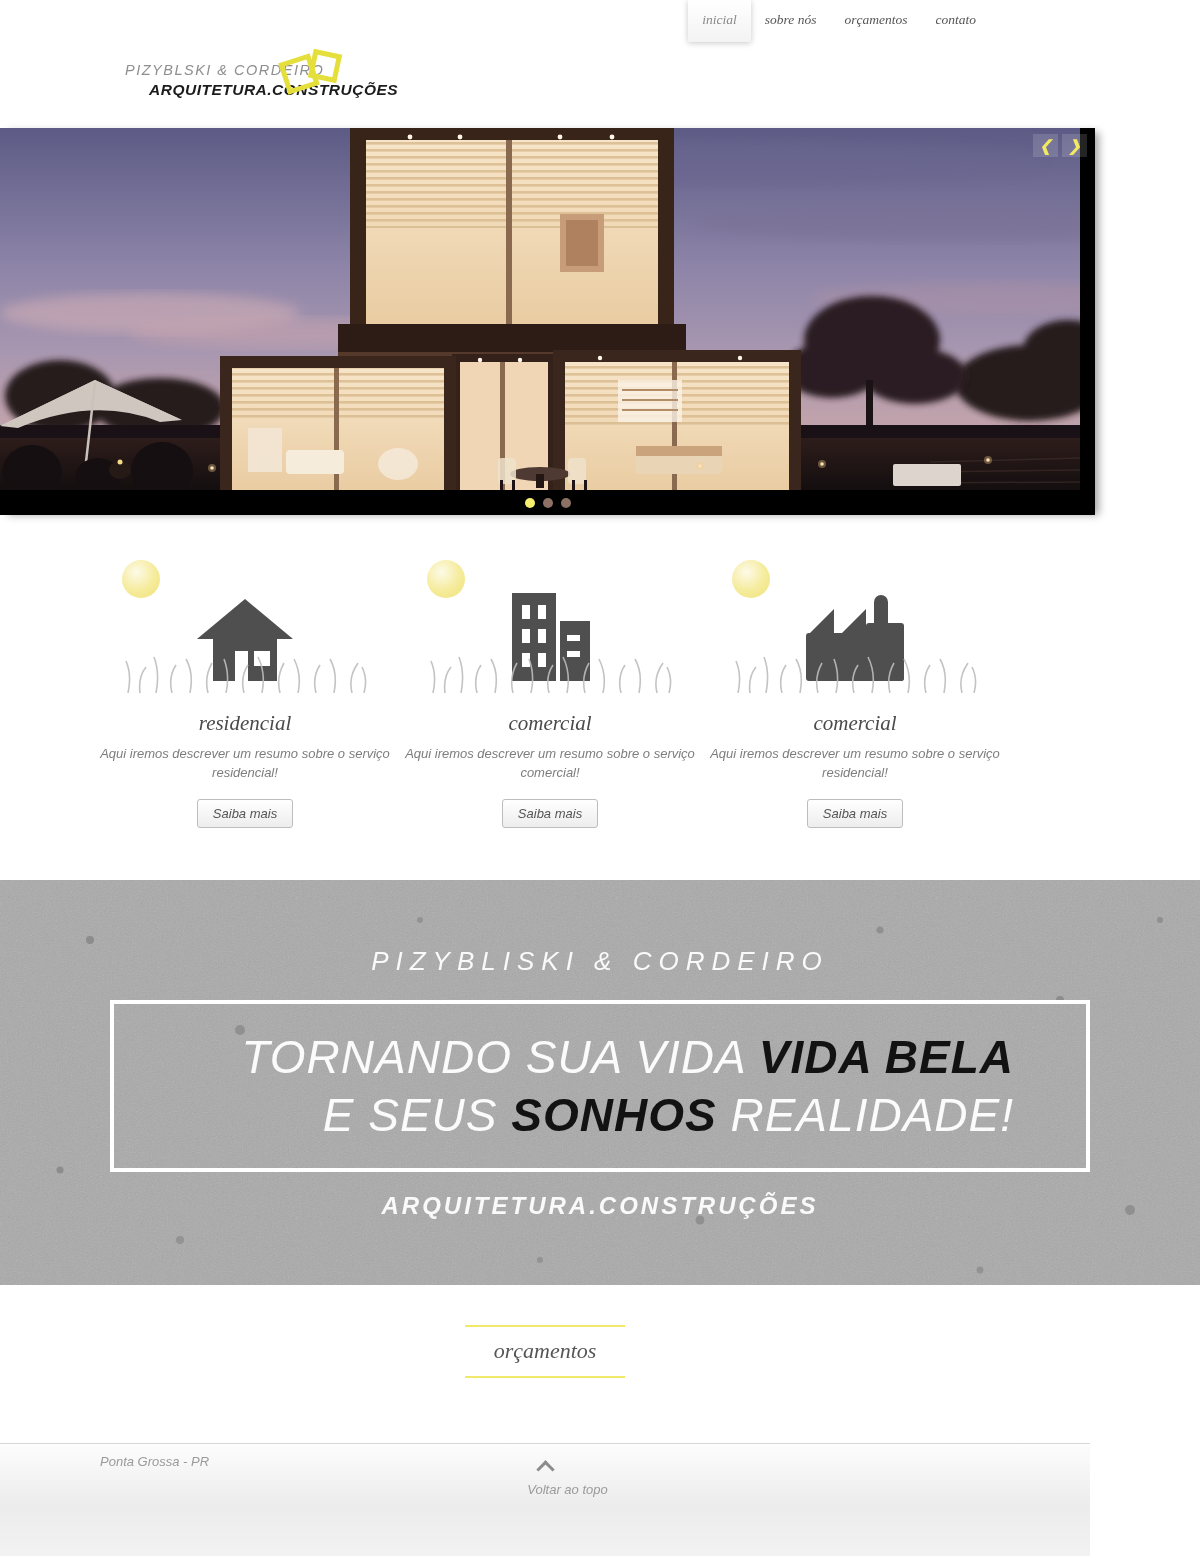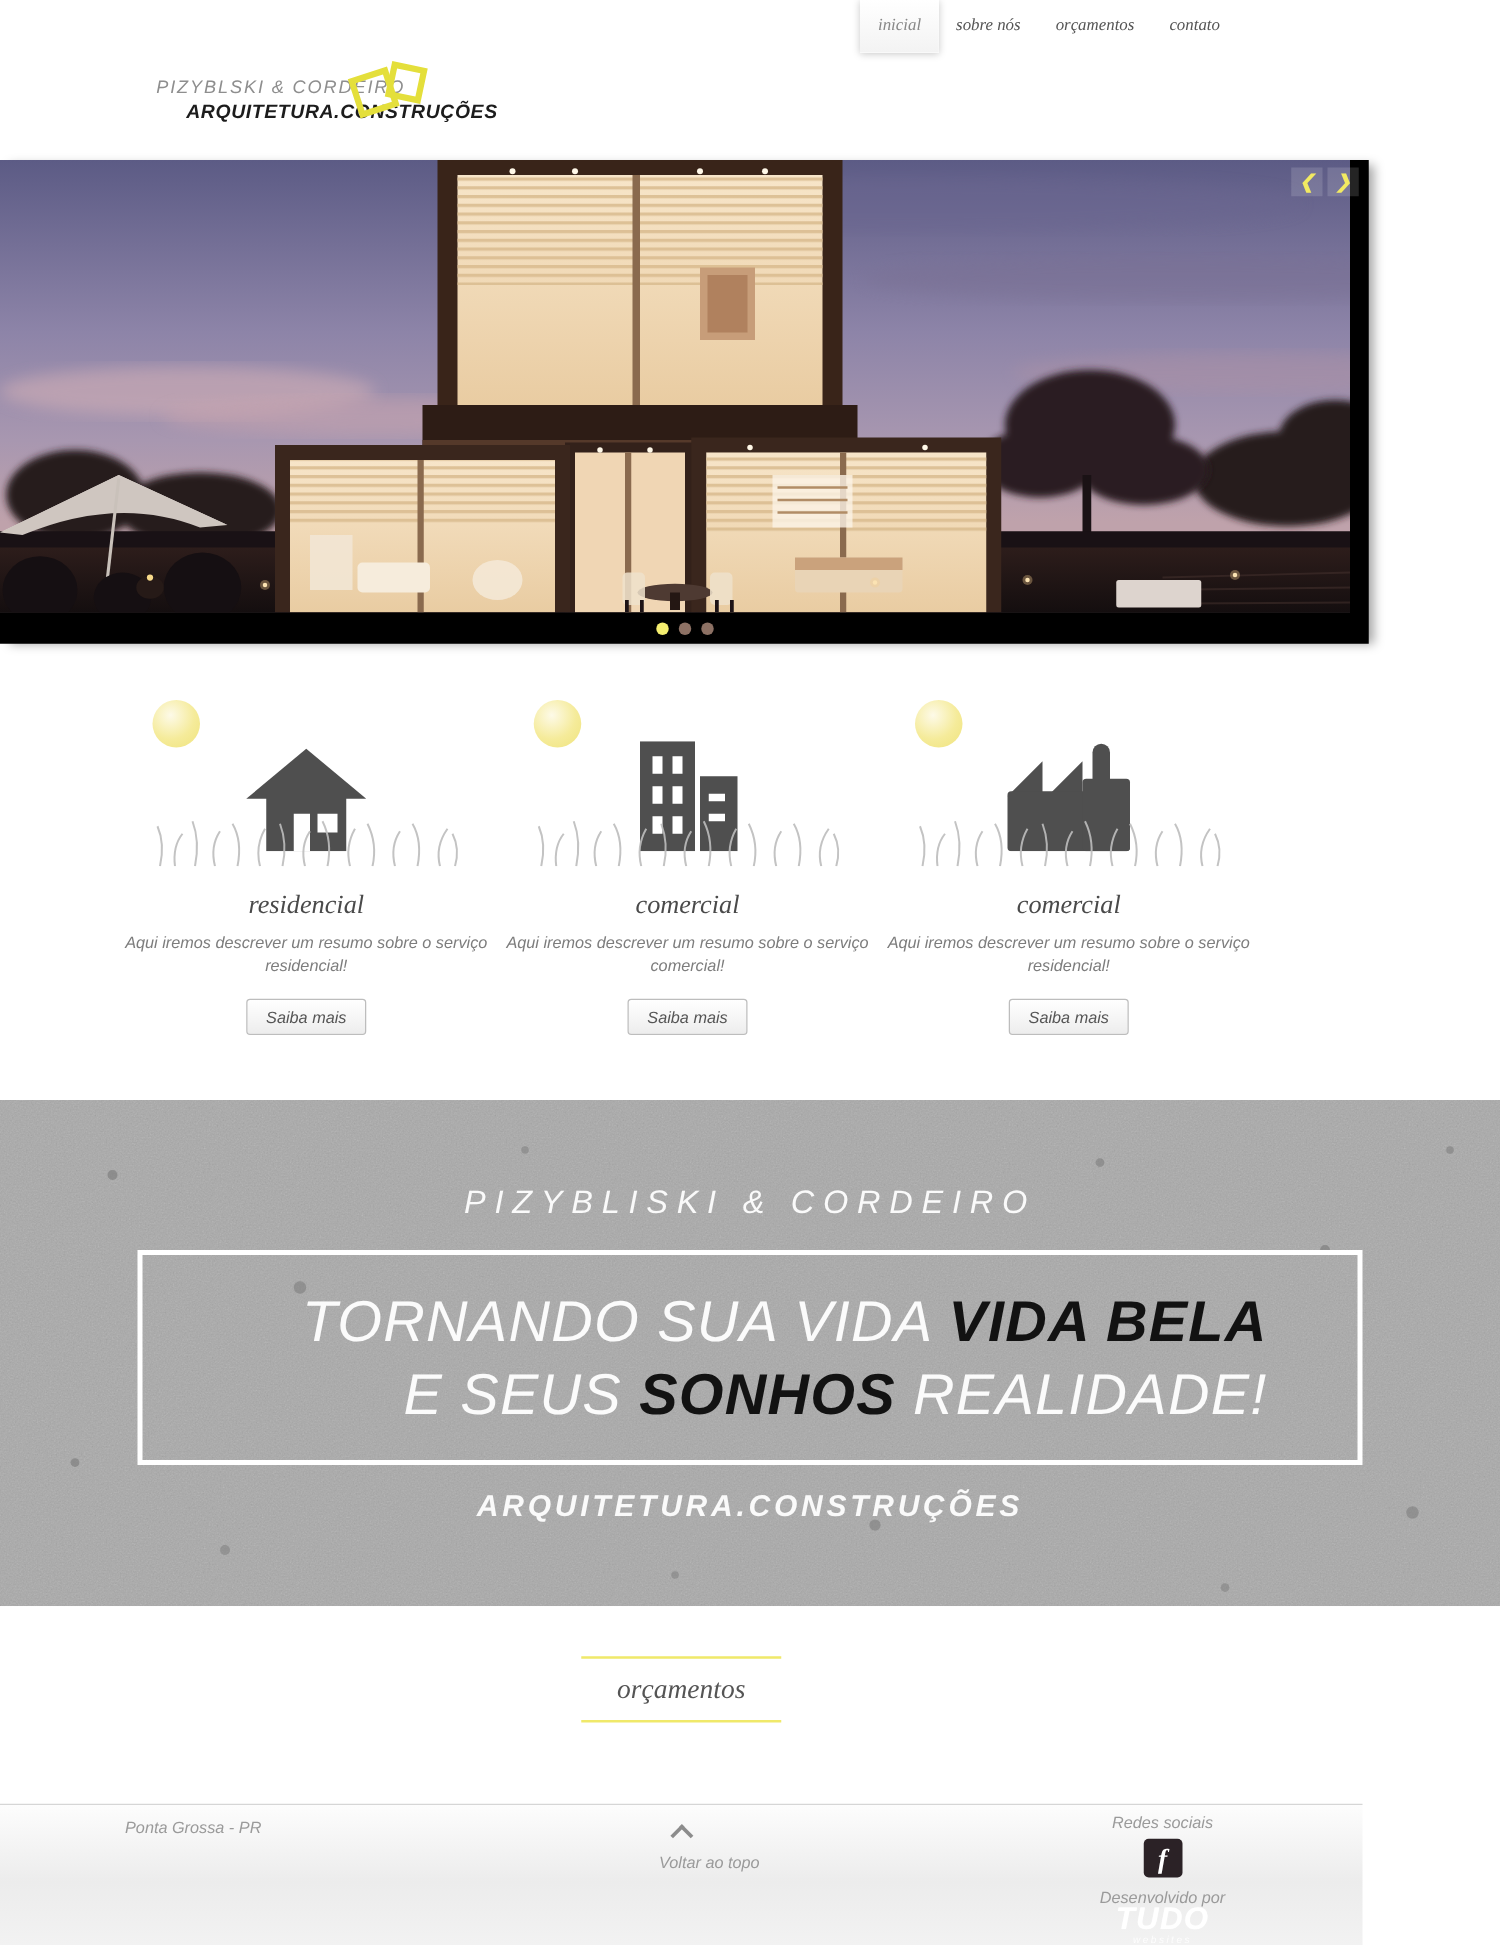--- a/index.html
+++ b/index.html
@@ -415,22 +415,15 @@
     <div class="budget-title">orçamentos</div>
     <div class="budget-rule"></div>
   </div>
 
   <div class="footer">
     <div class="footer-left">Ponta Grossa - PR</div>
     <div class="footer-center">
       <span class="chev-up"></span>
       <div class="back-top">Voltar ao topo</div>
     </div>
-    <div class="footer-right">
-      <div class="social-title">Redes sociais</div>
-      <span class="fb">f</span>
-      <div class="dev-by">Desenvolvido por</div>
-      <div class="dev-logo">TUDO</div>
-      <div class="dev-sub">websites</div>
-    </div>
   </div>
 
 </div>
 
 </body></html>

